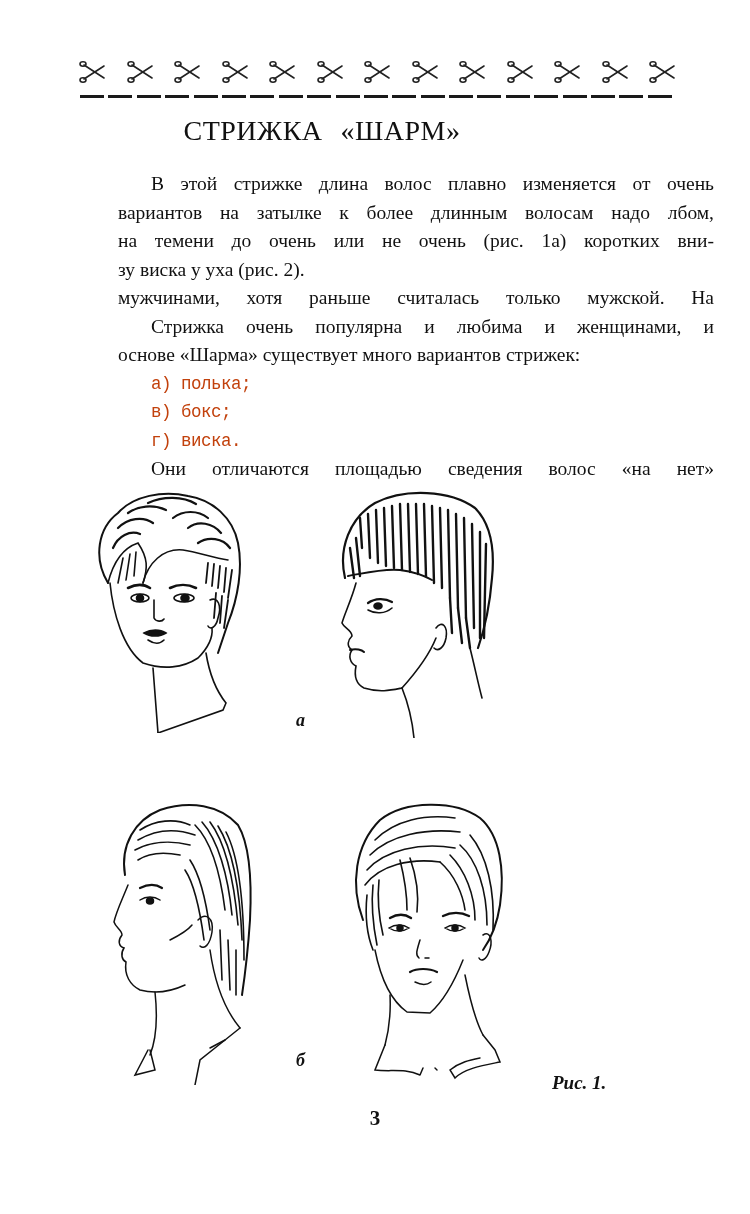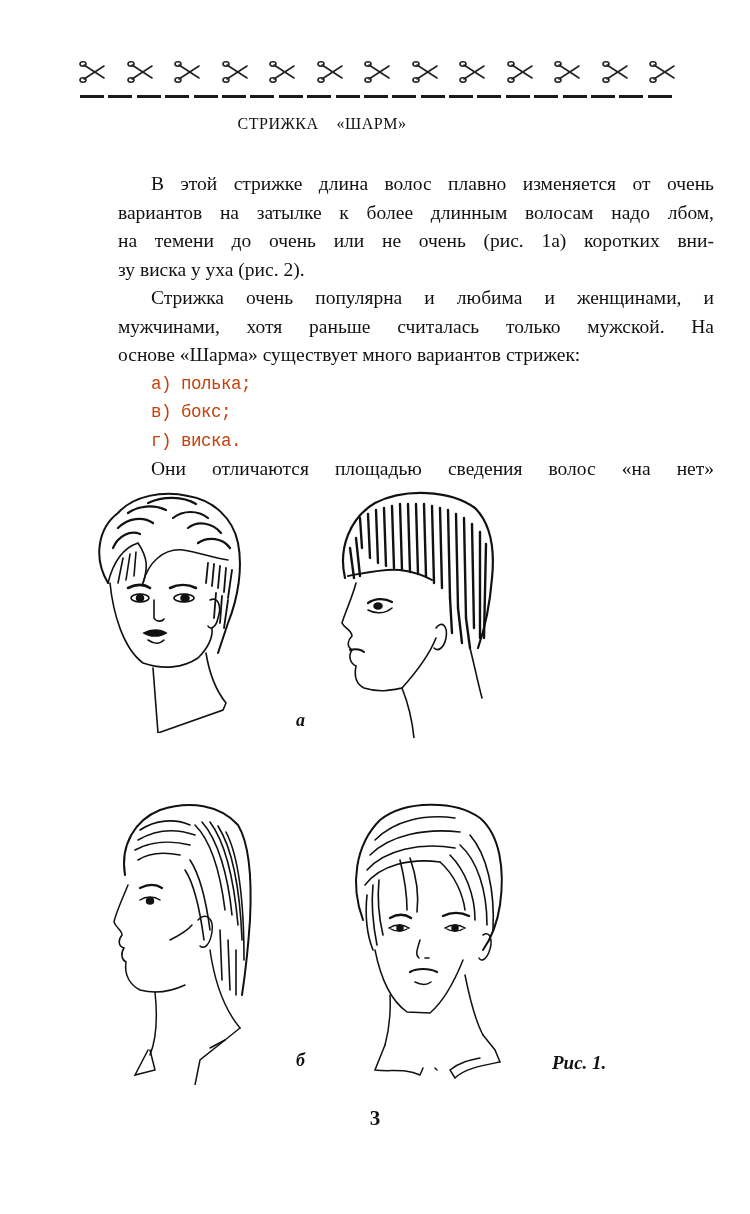--- a/index.html
+++ b/index.html
@@ -5,30 +5,30 @@
   html, body { margin: 0; padding: 0; background: #ffffff; }
   body { width: 750px; height: 1214px; position: relative; overflow: hidden;
          font-family: "Liberation Serif", "DejaVu Serif", serif; color: #111; }
   .scissors-row { position: absolute; left: 78px; top: 60px; width: 600px; height: 26px;
                   display: flex; justify-content: space-between; }
   .scissor { width: 30px; height: 24px; }
   .dash-row { position: absolute; left: 80px; top: 95px; width: 592px; height: 4px;
               display: flex; justify-content: space-between; }
   .dash { width: 24px; height: 2.5px; background: #1a1a1a; }
   .title { position: absolute; top: 115px; left: 0; width: 644px; text-align: center;
-           font-size: 16px; letter-spacing: 0.5px; }
+           font-size: 28px; letter-spacing: 0.5px; }
   .title .gap { display: inline-block; width: 18px; }
   .text { position: absolute; left: 82px; width: 596px; font-size: 19.5px; line-height: 28.5px; margin-left: 36px; }
   .para { margin: 0; text-align: justify; text-align-last: left; }
   .para .justify-line { display: block; text-align: justify; text-align-last: justify; }
   .list-item { font-family: "Liberation Mono", "DejaVu Sans Mono", monospace; font-size: 17.5px;
                color: #c2410c; padding-left: 33px; line-height: 28.5px; letter-spacing: -0.5px; }
   .figure { position: absolute; }
   .fig-label { position: absolute; font-style: italic; font-weight: bold; font-size: 18px; }
-  .fig-caption { position: absolute; font-style: italic; font-weight: bold; font-size: 19px; }
+  .fig-caption { position: absolute; font-style: italic; font-weight: bold; font-size: 19px; margin-top: 20px; }
   .page-number { position: absolute; top: 1106px; left: 0; width: 750px; text-align: center;
                  font-weight: bold; font-size: 21px; }
   svg path, svg line, svg polyline, svg ellipse { vector-effect: non-scaling-stroke; }
 </style>
 </head>
 <body>
 
 <div class="scissors-row" id="scissors-row">
     <span class="scissor"><svg viewBox="0 0 30 24" width="30" height="24" fill="none" stroke="#222" stroke-width="1.6" stroke-linecap="round">
         <line x1="6" y1="5" x2="26" y2="18"></line>
@@ -138,22 +138,22 @@
 </div>
 
 <div class="text" style="top:170px;">
   <p class="para">
     <span class="justify-line" style="text-indent:33px">В этой стрижке длина волос плавно изменяется от очень</span>
     <span class="justify-line">вариантов на затылке к более длинным волосам надо лбом,</span>
     <span class="justify-line">на темени до очень или не очень (рис. 1а) коротких вни-</span>
     <span style="display:block">зу виска у уха (рис. 2).</span>
   </p>
   <p class="para">
+    <span class="justify-line">мужчинами, хотя раньше считалась только мужской. На</span>
     <span class="justify-line" style="text-indent:33px">Стрижка очень популярна и любима и женщинами, и</span>
-    <span class="justify-line">мужчинами, хотя раньше считалась только мужской. На</span>
     <span style="display:block">основе «Шарма» существует много вариантов стрижек:</span>
   </p>
   <div>
     <div class="list-item">а) полька;</div>
     <div class="list-item">в) бокс;</div>
     <div class="list-item">г) виска.</div>
   </div>
   <p class="para">
     <span class="justify-line" style="text-indent:33px">Они отличаются площадью сведения волос «на нет»</span>
   </p>

